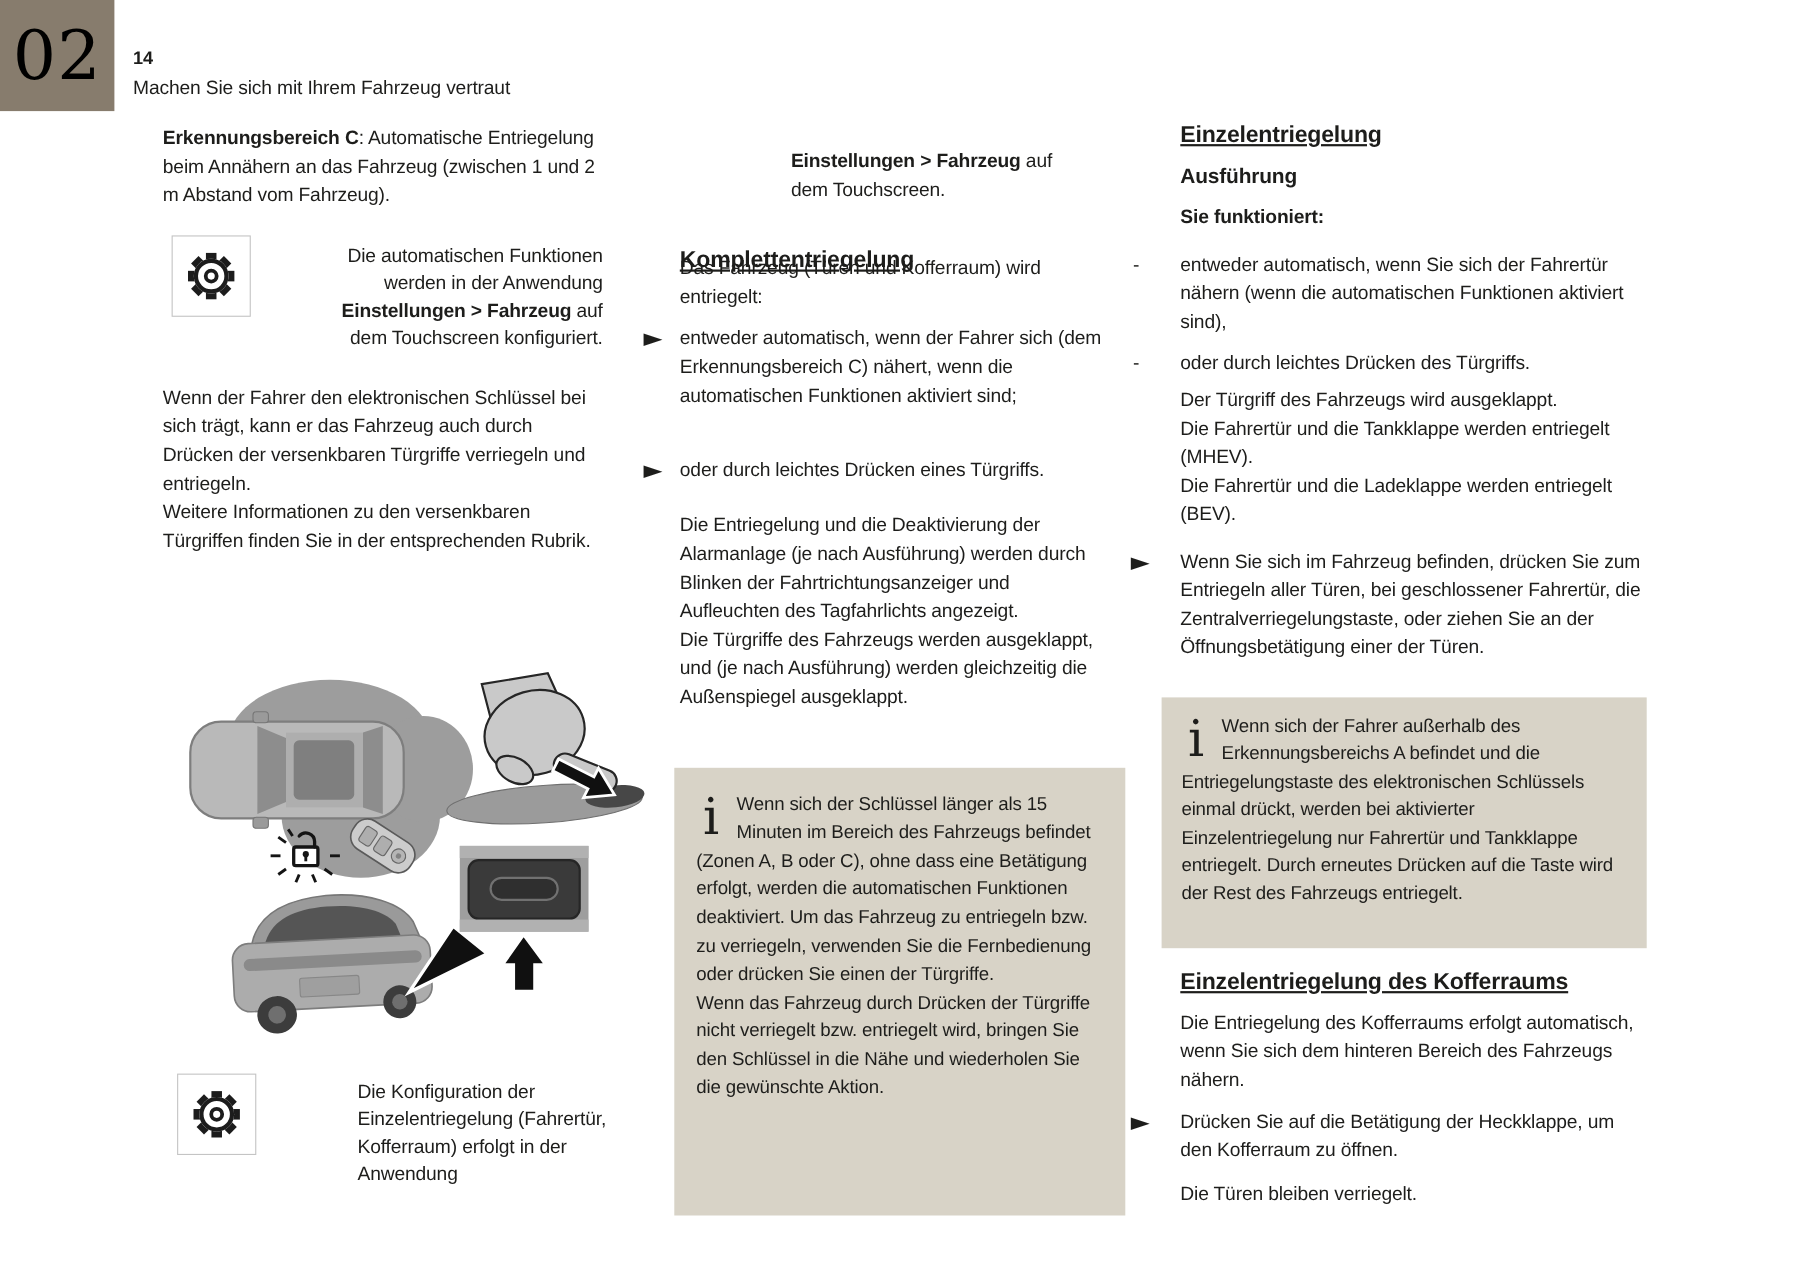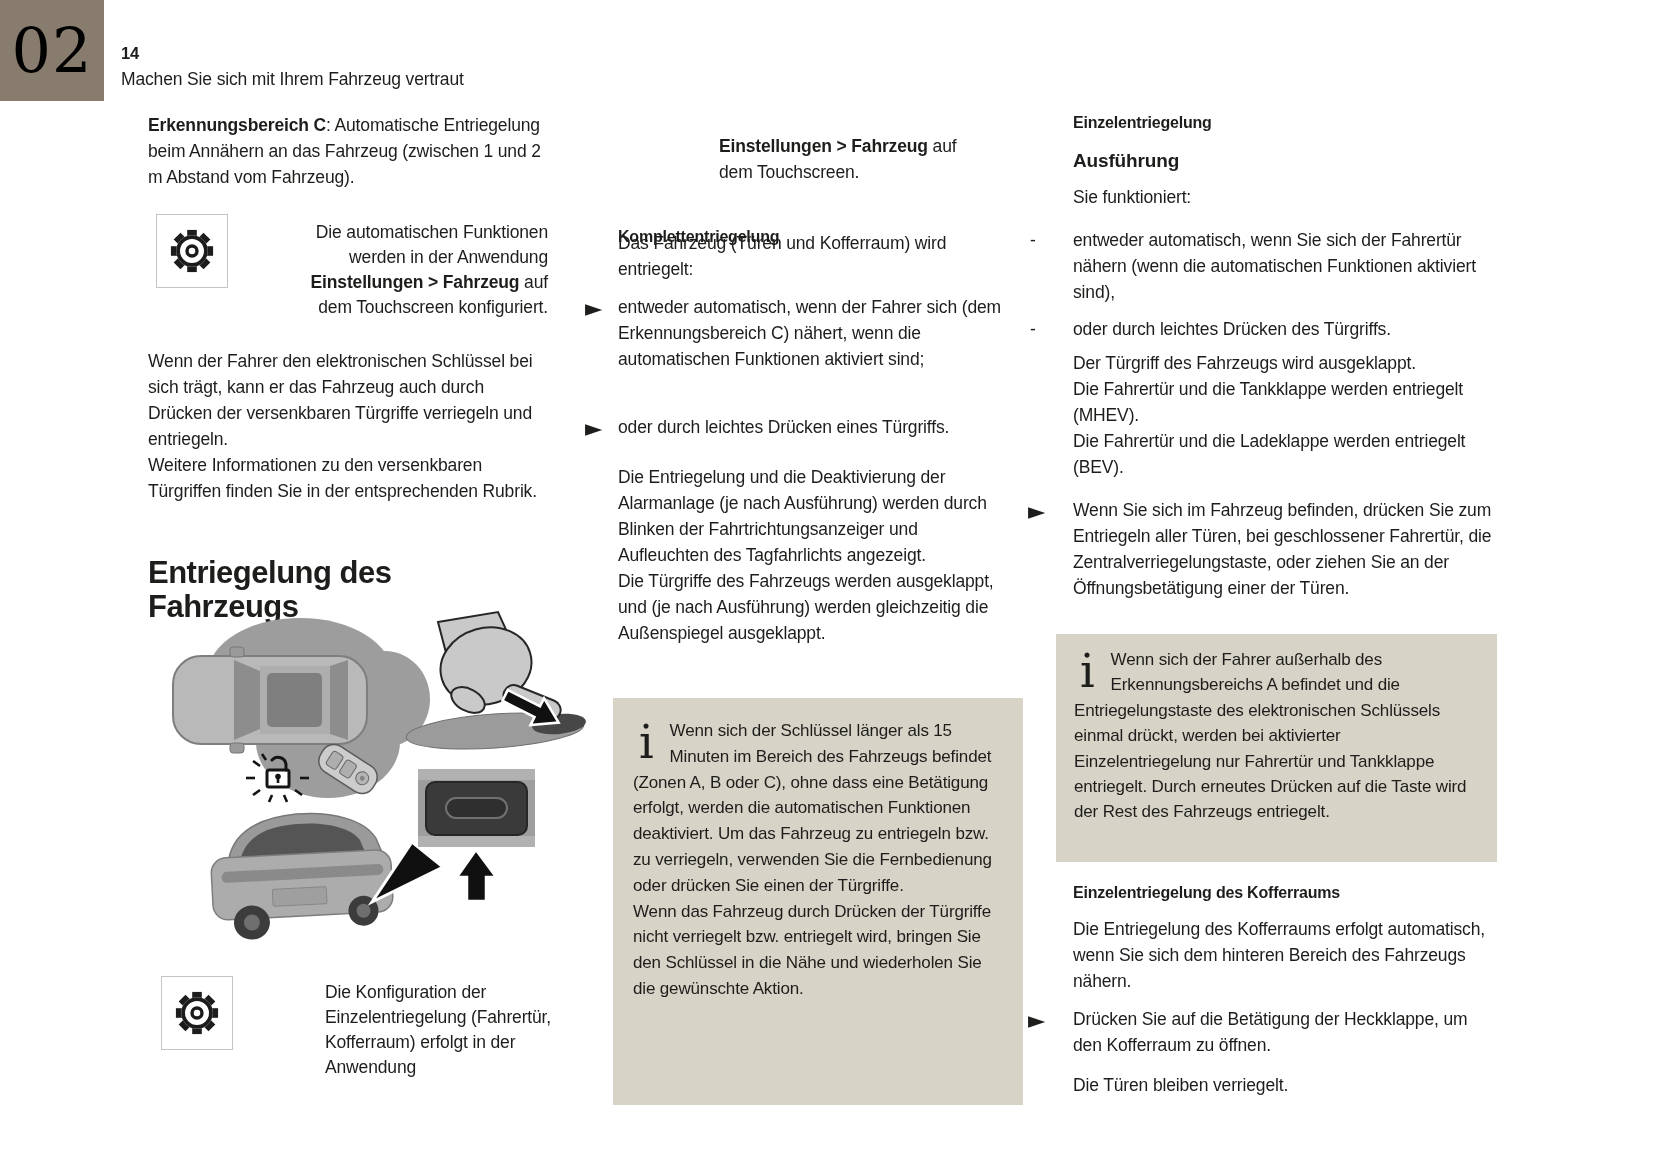--- a/index.html
+++ b/index.html
@@ -16,21 +16,21 @@
   
   .col{position:absolute;top:0;height:1165px;}
   .col-left{left:148px;width:397px;}
   .col-mid{left:618px;width:392px;}
   .col-right{left:1073px;width:425px;}
   .block{position:absolute;left:0;width:100%;}
   .pre{white-space:pre-line;}
   b,.b{font-weight:bold;}
   
   .h1{font-size:31px;line-height:34px;font-weight:bold;letter-spacing:-0.5px;}
-  .h2{font-size:16px;line-height:26px;font-weight:bold;letter-spacing:-0.2px;}
+  .h2{font-size:21px;line-height:26px;font-weight:bold;letter-spacing:-0.2px;text-decoration:underline;}
   .h3{font-size:19px;line-height:24px;font-weight:bold;}
   
   .iconbox{position:absolute;width:70px;height:72px;background:#fff;border:1px solid #c4c4c4;
            display:flex;align-items:center;justify-content:center;}
   .icontext{position:absolute;line-height:25px;}
   
   .li{position:absolute;left:0;width:100%;}
   .li .tri{position:absolute;top:2px;font-size:15px;transform:scaleX(1.5);transform-origin:left center;}
   .col-mid .li .tri{left:-33px;}
   .col-right .li .tri{left:-45px;}
@@ -53,21 +53,21 @@
   .l-gear2 .iconbox{left:13px;}
   .l-gear2 .icontext{left:177px;top:4px;width:232px;}
   .m-cont{top:133px;margin-left:101px;width:240px;}
   .m-h2{top:196px;margin-top:28px;}
   .m-intro{top:230px;}
   .m-b1{top:294px;}
   .m-b2{top:414px;}
   .m-para{top:464px;}
   .r-h2a{top:110px;}
   .r-h3{top:149px;}
-  .r-intro{top:184px;}
+  .r-intro{top:184px;font-weight:bold;}
   .r-d1{top:227px;}
   .r-d2{top:316px;}
   .r-para1{top:350px;}
   .r-b1{top:497px;}
   .r-h2b{top:880px;width:440px;}
   .r-para2{top:916px;}
   .r-b2{top:1006px;}
   .r-para3{top:1072px;}
   .illus{left:150px;top:604px;width:450px;height:340px;}
 </style>
@@ -98,21 +98,20 @@
             <circle cx="24" cy="24" r="5.2" fill="#ffffff" stroke="#1c1c1c" stroke-width="3.6"></circle>
           </g>
         </svg>
       </div>
       <div class="icontext"><span>Die automatischen Funktionen werden in der Anwendung </span><b>Einstellungen &gt; Fahrzeug</b><span> auf dem Touchscreen konfiguriert.</span></div>
     </div>
 
     <div class="block l-para2 pre">Wenn der Fahrer den elektronischen Schlüssel bei sich trägt, kann er das Fahrzeug auch durch Drücken der versenkbaren Türgriffe verriegeln und entriegeln.
 Weitere Informationen zu den versenkbaren Türgriffen finden Sie in der entsprechenden Rubrik.</div>
 
-    <div class="block l-h1 h1">Entriegelung des Fahrzeugs</div>
 
     <div class="block l-gear2">
       <div class="iconbox">
         <svg width="46" height="46" viewBox="0 0 48 48">
           <g>
             <rect x="19" y="2" width="10" height="44" fill="#1c1c1c"></rect>
             <rect x="19" y="2" width="10" height="44" fill="#1c1c1c" transform="rotate(45 24 24)"></rect>
             <rect x="19" y="2" width="10" height="44" fill="#1c1c1c" transform="rotate(90 24 24)"></rect>
             <rect x="19" y="2" width="10" height="44" fill="#1c1c1c" transform="rotate(135 24 24)"></rect>
             <circle cx="24" cy="24" r="16.5" fill="#ffffff"></circle>

